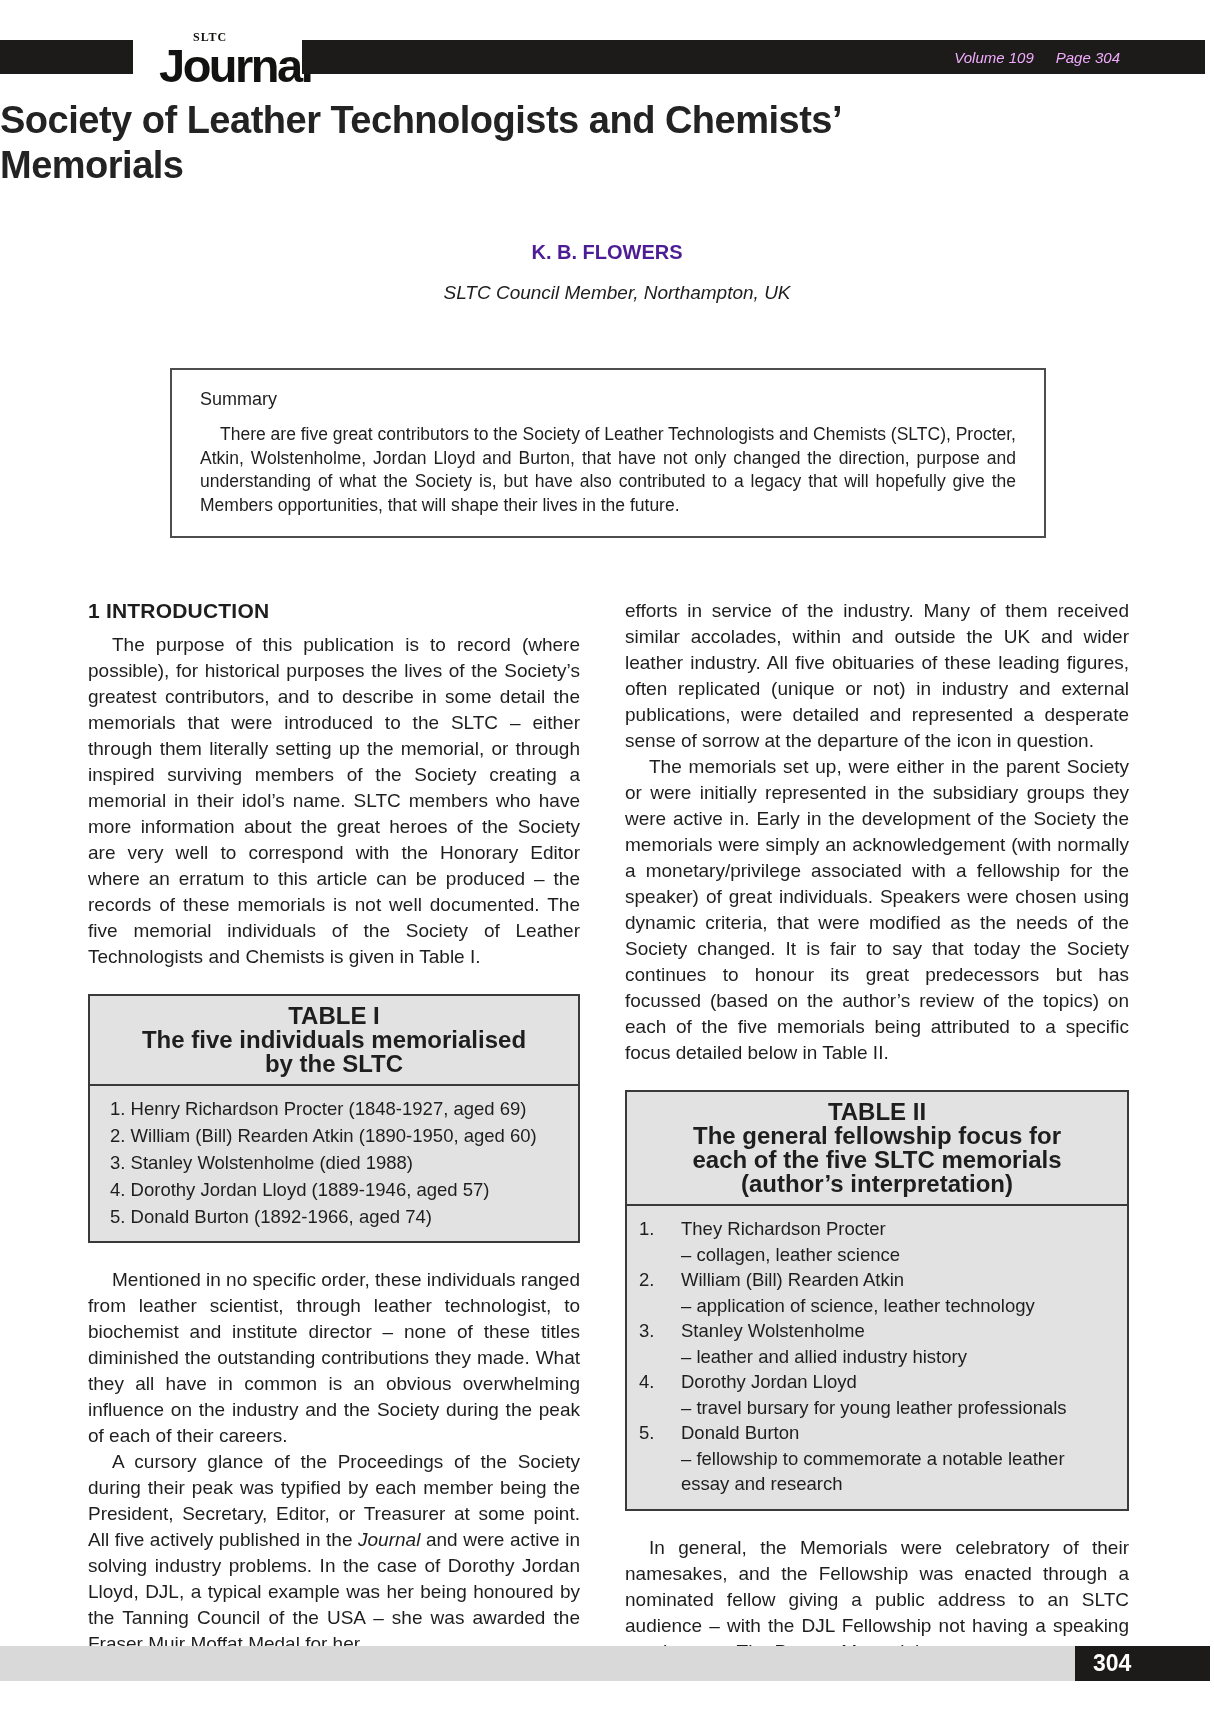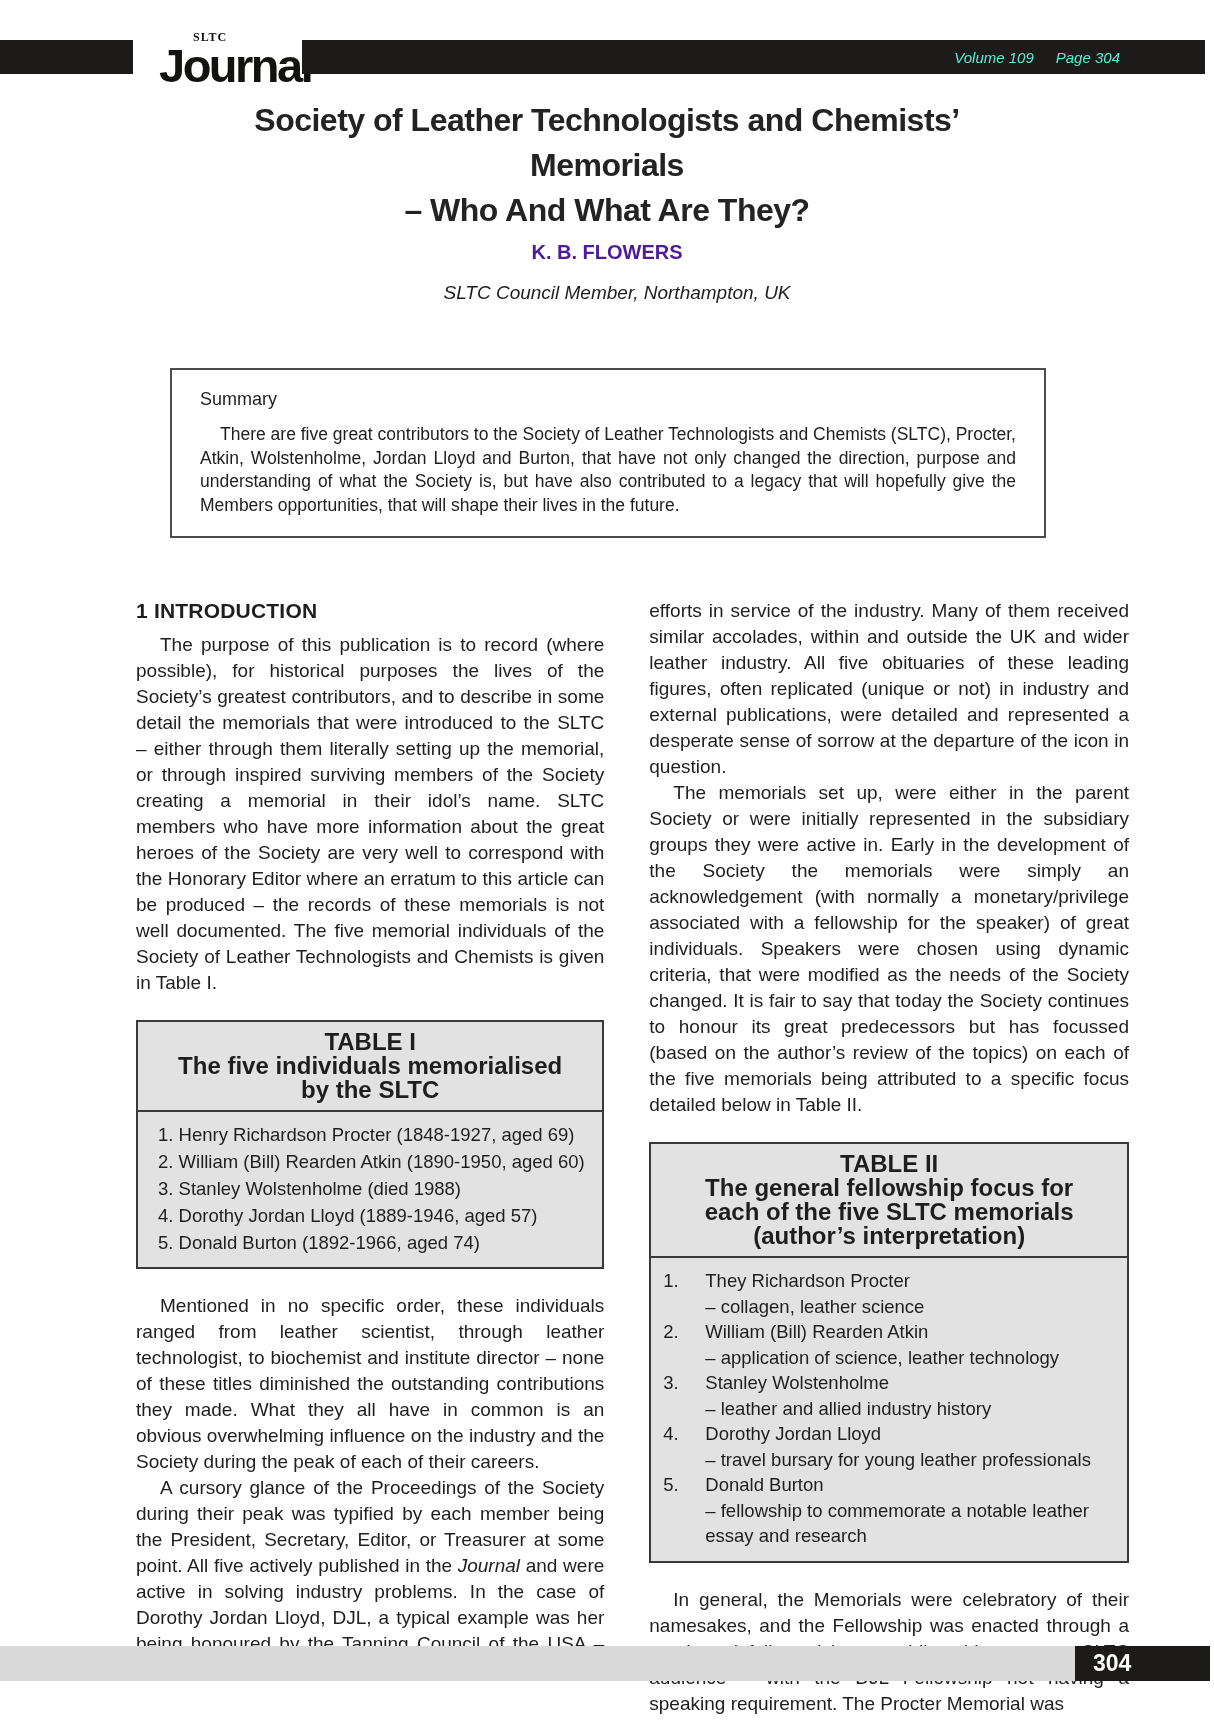--- a/index.html
+++ b/index.html
@@ -7,45 +7,45 @@
     position:relative; width:1214px; height:1722px; margin:0 auto;
     background:#ffffff; overflow:hidden;
     font-family:"Liberation Sans", sans-serif; color:#1e1e1e;
   }
 
   
   .bar-left  { position:absolute; left:0;   top:40px; width:133px; height:34px; background:#1c1b19; }
   .bar-right { position:absolute; left:302px; top:40px; width:903px; height:34px; background:#1c1b19;
                display:flex; align-items:center; justify-content:flex-end;
                padding-right:85px; box-sizing:border-box; }
-  .volume-label { color:#5eead4; font-style:italic; font-size:15px; }
+  .volume-label { color:#f0abfc; font-style:italic; font-size:15px; }
   .volume-label .gap { display:inline-block; width:22px; }
   .logo { position:absolute; left:141px; top:30px;margin-left:18px; }
   .logo-sltc { font-family:"Liberation Serif", serif; font-weight:bold; font-size:12px;
                letter-spacing:1px; margin-left:34px; color:#121210; }
   .logo-word { font-size:47px; font-weight:800; letter-spacing:-2.5px; line-height:0.92;
                margin-top:-1px; color:#121210; }
 
   
-  .title-block { position:absolute; top:98px; left:0; width:100%; text-align:center;
-                 font-weight:bold; font-size:32px; line-height:45px; letter-spacing:-0.5px; color:#232323; }
+  .title-block { position:absolute; top:98px; left:0; width:100%; text-align:left;
+                 font-weight:bold; font-size:38px; line-height:45px; letter-spacing:-0.5px; color:#232323; }
   .author { position:absolute; top:241px; left:0; width:100%; text-align:center;
             font-weight:bold; font-size:20px; color:#4c1d95; }
   .affiliation { position:absolute; top:282px; left:0; width:100%; text-align:center;
                  font-style:italic; font-size:19px;padding-left:10px; }
 
   
   .summary-box { position:absolute; left:170px; top:368px; width:876px; height:170px;
                  border:2px solid #4d4d4d; box-sizing:border-box; padding:19px 28px 0 28px; background:#fff; }
   .summary-heading { font-size:18px; font-weight:normal; margin-bottom:13px; }
   .summary-text { font-size:17.5px; line-height:23.5px; text-align:justify; text-indent:20px; margin:0; }
 
   
   .body-cols { position:absolute; top:598px; left:88px; width:1041px; display:flex; gap:45px; }
-  .col-left  { width:492px;margin-left:48px; }
+  .col-left  { width:492px; }
   .col-right { width:504px; }
   .intro-heading { font-size:21px; font-weight:bold; margin:1px 0 9px 0; letter-spacing:0.2px; }
   p.body { font-size:19px; line-height:26px; text-align:justify; margin:0; }
   p.indent { text-indent:24px; }
   .it { font-style:italic; }
 
   
   .dtable { background:#e2e2e2; border:2px solid #3a3a3a; margin:24px 0 24px 0; }
   .dtable-head { text-align:center; font-weight:bold; font-size:24px; line-height:24px;
                  padding:8px 36px; border-bottom:2px solid #3a3a3a; }
@@ -73,21 +73,20 @@
   </div>
   <div class="bar-right">
     <span class="volume-label">
       <span>Volume 109</span><span class="gap"></span><span>Page 304</span>
     </span>
   </div>
 
   <div class="title-block">
     <div>Society of Leather Technologists and Chemists’</div>
     <div>Memorials</div>
-    <div>– Who And What Are They?</div>
   </div>
   <div class="author">K. B. FLOWERS</div>
   <div class="affiliation">SLTC Council Member, Northampton, UK</div>
 
   <div class="summary-box">
     <div class="summary-heading">Summary</div>
     <p class="summary-text">There are five great contributors to the Society of Leather Technologists and Chemists (SLTC), Procter, Atkin, Wolstenholme, Jordan Lloyd and Burton, that have not only changed the direction, purpose and understanding of what the Society is, but have also contributed to a legacy that will hopefully give the Members opportunities, that will shape their lives in the future.</p>
   </div>
 
   <div class="body-cols">

